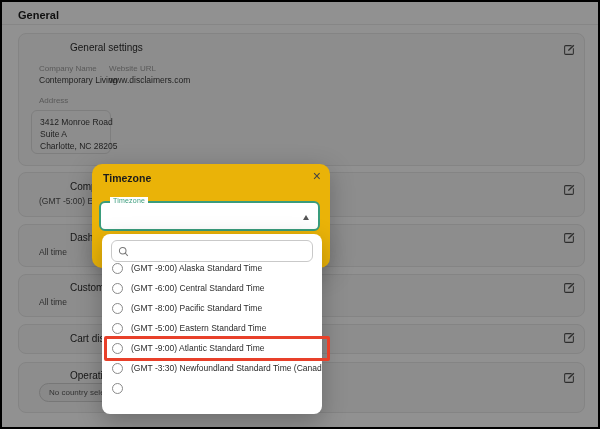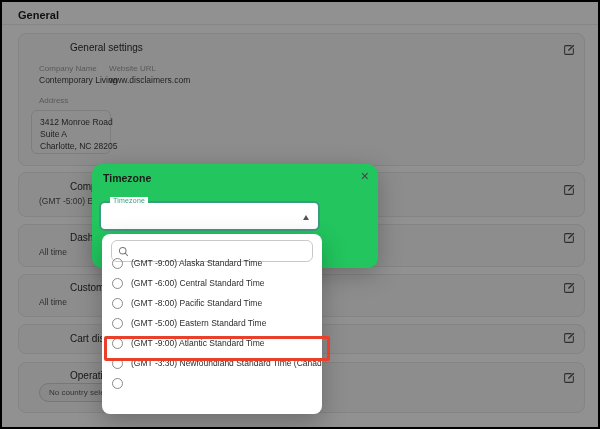--- a/index.html
+++ b/index.html
@@ -23,42 +23,42 @@
                  border:1px solid #dcdcdc; border-radius:6px; background:#f8f8f8; padding:5px 0 0 8px; }
   .address-box div { font-size:8.5px; color:#333; line-height:12px; white-space:nowrap; }
 
   .chip { position:absolute; left:20px; top:20px; font-size:8px; color:#555;
           border:1px solid #cfcfcf; background:#f1f1f1; border-radius:10px; padding:4px 9px; white-space:nowrap; }
 
   
   .overlay { position:absolute; inset:0; background:rgba(10,10,10,0.45); z-index:5; }
 
   
-  .modal { position:absolute; left:90px; top:162px; width:286px; height:104px; background:#22c55e;
+  .modal { position:absolute; left:90px; top:162px; width:238px; height:104px; background:#eab308;
            border-radius:10px; box-shadow:0 6px 24px rgba(0,0,0,0.25); z-index:10; }
   .modal-title { position:absolute; left:11px; top:8px; font-size:10.5px; font-weight:bold; color:#1c1c1c; }
   .modal-close { position:absolute; right:9px; top:4px; font-size:14px; color:#444; cursor:pointer; line-height:16px; }
   .tz-select { position:absolute; left:7px; top:37px; width:221px; height:30px; background:#fff;
                border:2px solid #3a9c7c; border-radius:6px; cursor:pointer; }
   .tz-select-label { position:absolute; left:9px; top:-6px; font-size:7px; color:#3a9c7c;
                      background:#fff; padding:0 3px; letter-spacing:0.2px; }
   .tz-caret { position:absolute; right:9px; top:12px; width:0; height:0;
               border-left:3.5px solid transparent; border-right:3.5px solid transparent;
               border-bottom:5px solid #555; }
 
   
   .dropdown { position:absolute; left:100px; top:232px; width:220px; height:180px; background:#fff;
               border-radius:8px; box-shadow:0 8px 24px rgba(0,0,0,0.25); z-index:15; overflow:hidden; }
   .search-box { position:absolute; left:9px; top:6px; width:202px; height:22px;
                 border:1px solid #c9c9c9; border-radius:6px; display:flex; align-items:center; padding:0 6px; background:#fff; }
   .search-box svg { flex:0 0 auto; }
   .search-input { border:none; outline:none; flex:1; font-size:9px; margin-left:5px; min-width:0;
                   font-family:"Liberation Sans", sans-serif; background:transparent; }
   .opt-list { position:absolute; left:0; top:24px; width:100%; }
-  .opt { height:20px; display:flex; align-items:flex-start; padding-left:10px; cursor:pointer; }
+  .opt { height:20px; display:flex; align-items:center; padding-left:10px; cursor:pointer; }
   .radio { width:11px; height:11px; border:1.3px solid #8a8a8a; border-radius:50%; flex:0 0 auto; }
   .opt-text { font-size:8.5px; color:#2b2b2b; margin-left:8px; white-space:nowrap; }
 
   
   .red-box { position:absolute; left:102px; top:334px; width:226px; height:25px;
              border:3px solid #e8402a; border-radius:2px; z-index:30; pointer-events:none; }
 </style>
 </head>
 <body>
 

